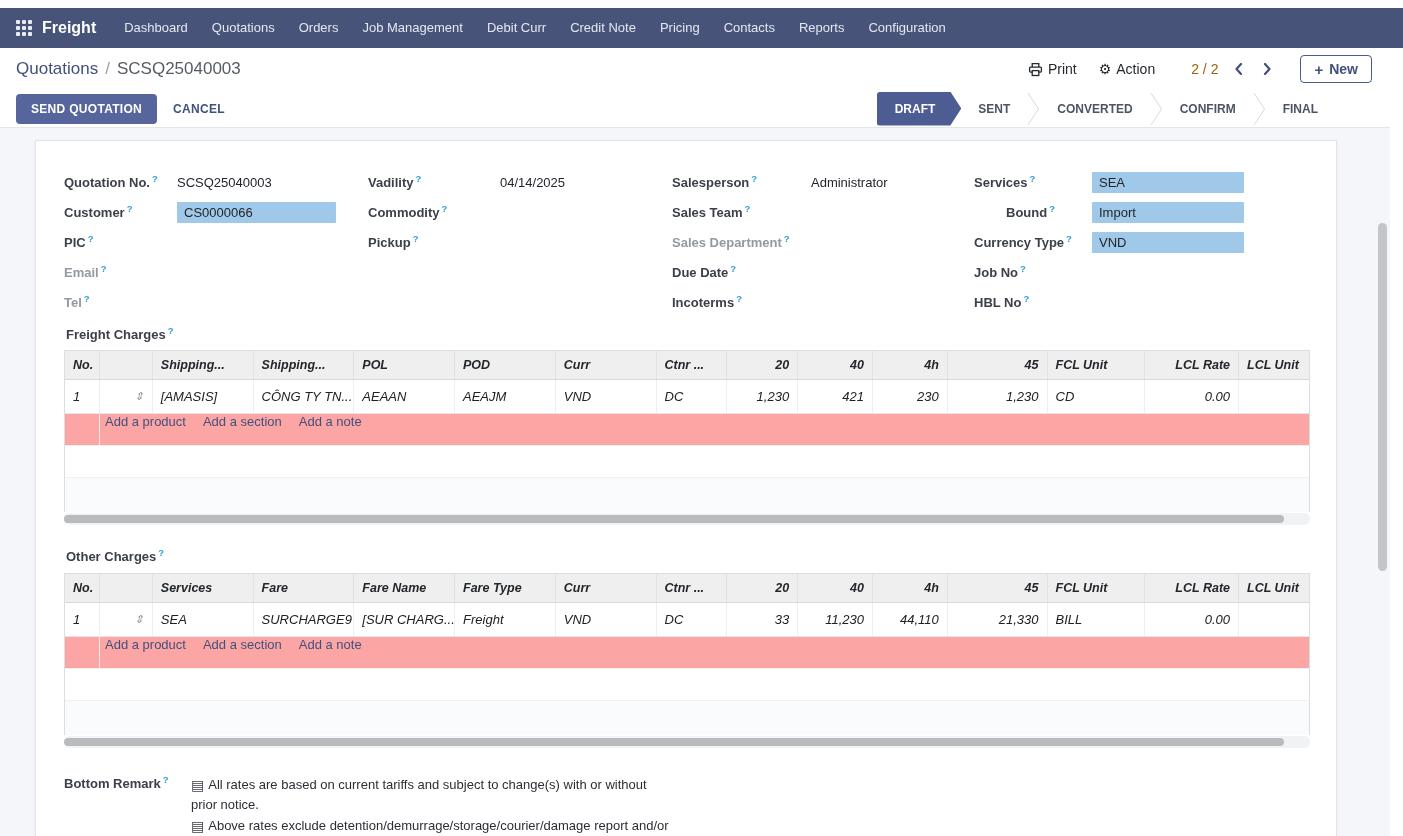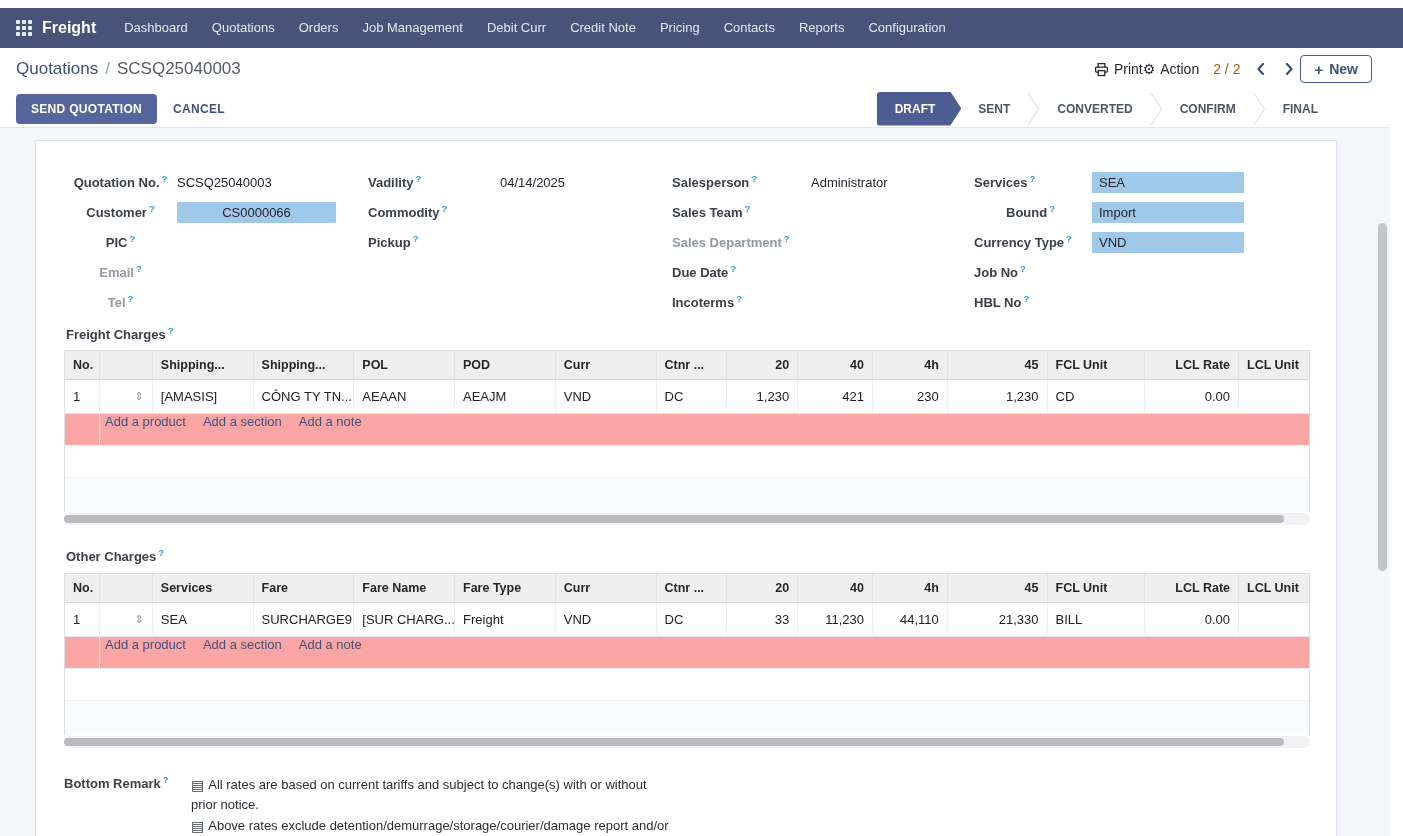--- a/index.html
+++ b/index.html
@@ -14,21 +14,21 @@
   .apps-icon i { width:4px; height:4px; background:#e9ecf5; border-radius:1px; }
   .app-name { color:#fff; font-size:16px; font-weight:bold; margin-right:16px; cursor:pointer; }
   .nav-item { color:#e4e8f2; font-size:13px; line-height:40px; padding:0 12px; cursor:pointer; white-space:nowrap; }
 
   
   .cp-row1 { height:42px; display:flex; align-items:center; padding:0 31px 0 16px; background:#fff; }
   .breadcrumb { font-size:17px; display:flex; align-items:center; gap:7px; }
   .breadcrumb a { color:#41517d; text-decoration:none; cursor:pointer; }
   .breadcrumb .sep { color:#9aa0a8; }
   .breadcrumb .record { color:#565c66; }
-  .cp-actions { margin-left:auto; display:flex; align-items:center; }
+  .cp-actions { margin-left:auto; display:flex; align-items:center; gap:22px; }
   .ghost-btn { display:flex; align-items:center; gap:5px; background:none; border:none; font-family:inherit; font-size:14px; color:#24292f; cursor:pointer; }
   .gear-glyph { font-size:14px; line-height:1; }
   .pager { display:flex; align-items:center; gap:14px; margin-left:14px; }
   .pager-value { font-size:14px; color:#a16207; }
   .pager button { background:none; border:none; cursor:pointer; padding:2px; display:flex; align-items:center; }
   .new-btn { display:flex; align-items:center; gap:6px; border:1px solid #4a5a96; background:#fff; color:#41517d; font-family:inherit; font-size:14px; font-weight:bold; border-radius:4px; padding:5px 13px; cursor:pointer; margin-left:4px; }
   .new-btn .plus { font-size:15px; line-height:1; }
 
   .cp-row2 { height:38px; display:flex; align-items:center; padding-left:16px; background:#fff; border-bottom:1px solid #e3e5e9; }
   .btn-primary { background:#56659b; color:#fff; border:none; border-radius:4px; font-family:inherit; font-size:12px; font-weight:bold; letter-spacing:.3px; padding:8px 15px; cursor:pointer; }
@@ -39,31 +39,31 @@
   .stage-sep { display:flex; align-items:center; }
 
   
   .content { position:relative; height:708px; background:#f5f6f9; overflow:hidden; }
   .sheet { width:1302px; margin:12px 0 0 35px; background:#fff; border:1px solid #e1e3e8; box-shadow:0 1px 3px rgba(0,0,0,.05); padding:26px 26px 40px 28px; min-height:900px; }
 
   sup.help { color:#2e9fd0; font-size:9.5px; font-weight:bold; margin-left:2px; }
 
   .field-grid { display:flex; }
   .fcol { display:flex; flex-direction:column; }
-  .fcol0 { width:304px;text-align:center; } .fcol1 { width:304px; } .fcol2 { width:302px; } .fcol3 { width:336px; }
+  .fcol0 { width:304px; } .fcol1 { width:304px; } .fcol2 { width:302px; } .fcol3 { width:336px; }
   .field { height:30px; display:flex; align-items:center; }
   .flabel { font-size:13px; font-weight:bold; color:#3c4149; white-space:nowrap; }
   .flabel.muted { color:#9299a1; }
   .fvalue { font-size:13px; color:#22262c; white-space:nowrap; overflow:hidden; cursor:text; }
   .fvalue.highlight { background:#a0c8e8; padding:3px 7px; border-radius:1px; }
   .fvalue.hl-fixed { width:152px; }
 
   .charges-title { font-size:13px; font-weight:bold; color:#3c4149; margin:8px 0 8px 2px; }
   .ttable { width:1246px; border:1px solid #dcdee2; border-bottom:none; }
-  .trow { display:flex; align-items:flex-start; }
+  .trow { display:flex; align-items:flex-start;font-style:italic; }
   .thead { background:#efefef; border-bottom:1px solid #d7d9dd; }
   .th { font-size:12.5px; font-weight:bold; color:#23272b; padding:6px 8px; border-right:1px solid #e0e2e6; display:flex; align-items:center; height:28px; white-space:nowrap; overflow:hidden; }
   .th:last-child { border-right:none; }
   .tr-data { background:#fff; border-bottom:1px solid #e4e6ea; }
   .td { font-size:13px; color:#202124; padding:0 8px; border-right:1px solid #eceef1; display:flex; align-items:center; height:33px; white-space:nowrap; overflow:hidden; cursor:pointer; }
   .td:last-child { border-right:none; }
   .al-right { justify-content:flex-end; text-align:right; }
   .handle-cell { justify-content:flex-end; color:#8d939b; font-size:11px; }
   .links-row { display:flex; align-items:flex-start; height:32px; background:#fca5a5; border-bottom:1px solid #eceef1; }
   .links-spacer { width:35px; height:100%; border-right:1px solid #eceef1; }

